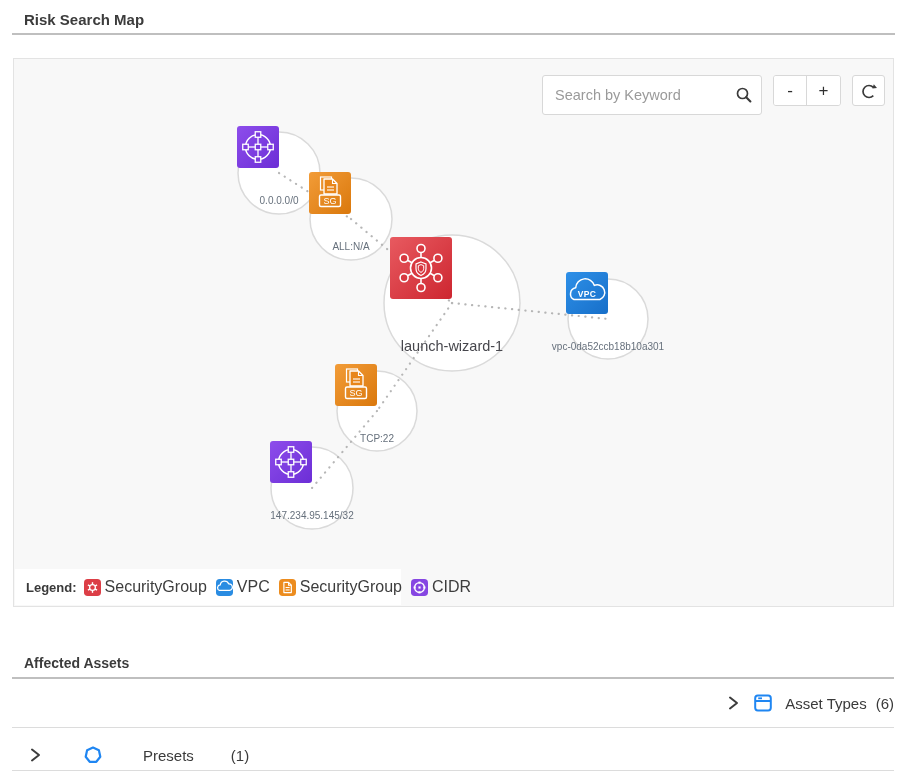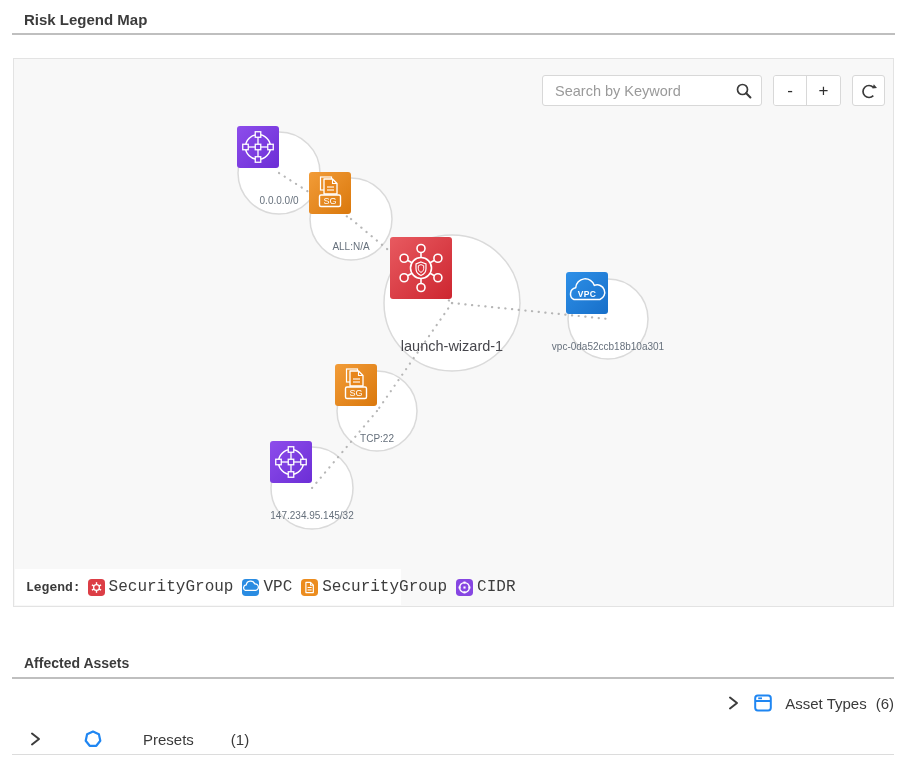--- a/index.html
+++ b/index.html
@@ -9,21 +9,21 @@
   .page-title { position: absolute; left: 24px; top: 11px; font-size: 15px;
     font-weight: bold; color: #3c3c3c; }
   .title-divider { position: absolute; left: 12px; right: 12px; top: 33px;
     height: 2px; background: #bfbfbf; }
 
   #map-panel { position: absolute; left: 13px; top: 58px; width: 881px; height: 549px;
     background: #f8f8f8; border: 1px solid #e3e3e3; }
 
   #graph-svg { position: absolute; left: 0; top: 0; }
 
-  .search-box { position: absolute; left: 528px; top: 16px; width: 220px; height: 31px;
+  .search-box { position: absolute; left: 528px; top: 16px; width: 220px; height: 40px;
     background: #fff; border: 1px solid #d8d8d8; border-radius: 3px;
     display: flex; align-items: center; }
   .search-box input { flex: 1; border: none; outline: none; background: transparent;
     font-family: "Liberation Sans", sans-serif; font-size: 14.5px; color: #555;
     padding: 0 4px 0 12px; min-width: 0; }
   .search-box input::placeholder { color: #9a9a9a; }
   .search-icon-btn { width: 34px; height: 100%; display: flex; align-items: center;
     justify-content: center; cursor: pointer; background: none; border: none; }
 
   .zoom-group { position: absolute; left: 759px; top: 16px; height: 31px;
@@ -31,52 +31,52 @@
     overflow: hidden; }
   .zoom-btn { width: 33px; height: 100%; background: #fff; border: none;
     font-family: "Liberation Sans", sans-serif; font-size: 17px; color: #2f2f2f;
     cursor: pointer; line-height: 1; }
   .zoom-btn:first-child { border-right: 1px solid #d8d8d8; }
   .refresh-btn { position: absolute; left: 838px; top: 16px; width: 33px; height: 31px;
     background: #fff; border: 1px solid #d8d8d8; border-radius: 3px; cursor: pointer;
     display: flex; align-items: center; justify-content: center; }
 
   .legend-bar { position: absolute; left: 1px; bottom: 1px; width: 386px; height: 36px;
-    background: #ffffff; display: flex; align-items: center; padding-left: 11px; font-family: Liberation Mono, monospace; }
+    background: #ffffff; display: flex; align-items: center; padding-left: 11px; }
   .legend-title { font-size: 13px; font-weight: bold; color: #3a3a3a; margin-right: 7px; }
   .legend-item { display: flex; align-items: center; margin-right: 9px; }
   .legend-item svg { margin-right: 4px; }
   .legend-item .lbl { font-size: 16px; color: #3d3d3d; }
 
   .assets-heading { position: absolute; left: 24px; top: 655px; font-size: 14px;
     font-weight: bold; color: #3c3c3c; }
   .assets-divider { position: absolute; left: 12px; right: 13px; top: 677px;
     height: 2px; background: #bfbfbf; }
   .asset-row { position: absolute; left: 12px; right: 13px; display: flex;
     align-items: center; padding-left: 16px; border-bottom: 1px solid #dcdcdc;
     cursor: pointer; background: #fff; }
   .asset-row .chev { display: flex; margin-right: 13px; }
   .asset-row .row-icon { display: flex; margin-right: 12px; }
   .asset-row .row-label { font-size: 15px; color: #3a3a3a; }
   .asset-row .row-count { font-size: 15px; color: #3a3a3a; margin-left: 9px; }
   #asset-row-0 { top: 679px; height: 49px; justify-content: flex-end; }
-  #asset-row-1 { top: 724px; height: 31px; gap: 28px; }
+  #asset-row-1 { top: 740px; height: 31px; gap: 28px; }
 
   .node-circle { fill: #ffffff; stroke: #dadada; stroke-width: 1.5; }
   .graph-edge { stroke: #b6b6b6; stroke-width: 2.2; fill: none;
     stroke-dasharray: 0.2 6.5; stroke-linecap: round; }
   .node-label-small { font-family: "Liberation Sans", sans-serif; font-size: 10px;
     fill: #66707c; text-anchor: middle; }
   .node-label-big { font-family: "Liberation Sans", sans-serif; font-size: 14.5px;
     fill: #46464c; text-anchor: middle; }
 </style>
 </head>
 <body>
 
-<div class="page-title">Risk Legend Map</div>
+<div class="page-title">Risk Search Map</div>
 <div class="title-divider"></div>
 
 <div id="map-panel">
 
   <svg id="graph-svg" width="881" height="547" viewBox="0 0 881 547">
     <defs>
       <linearGradient id="grad-red" x1="0" y1="0" x2="1" y2="1">
         <stop offset="0" stop-color="#e85a60"></stop>
           <stop offset="1" stop-color="#cd2630"></stop>
       </linearGradient>

